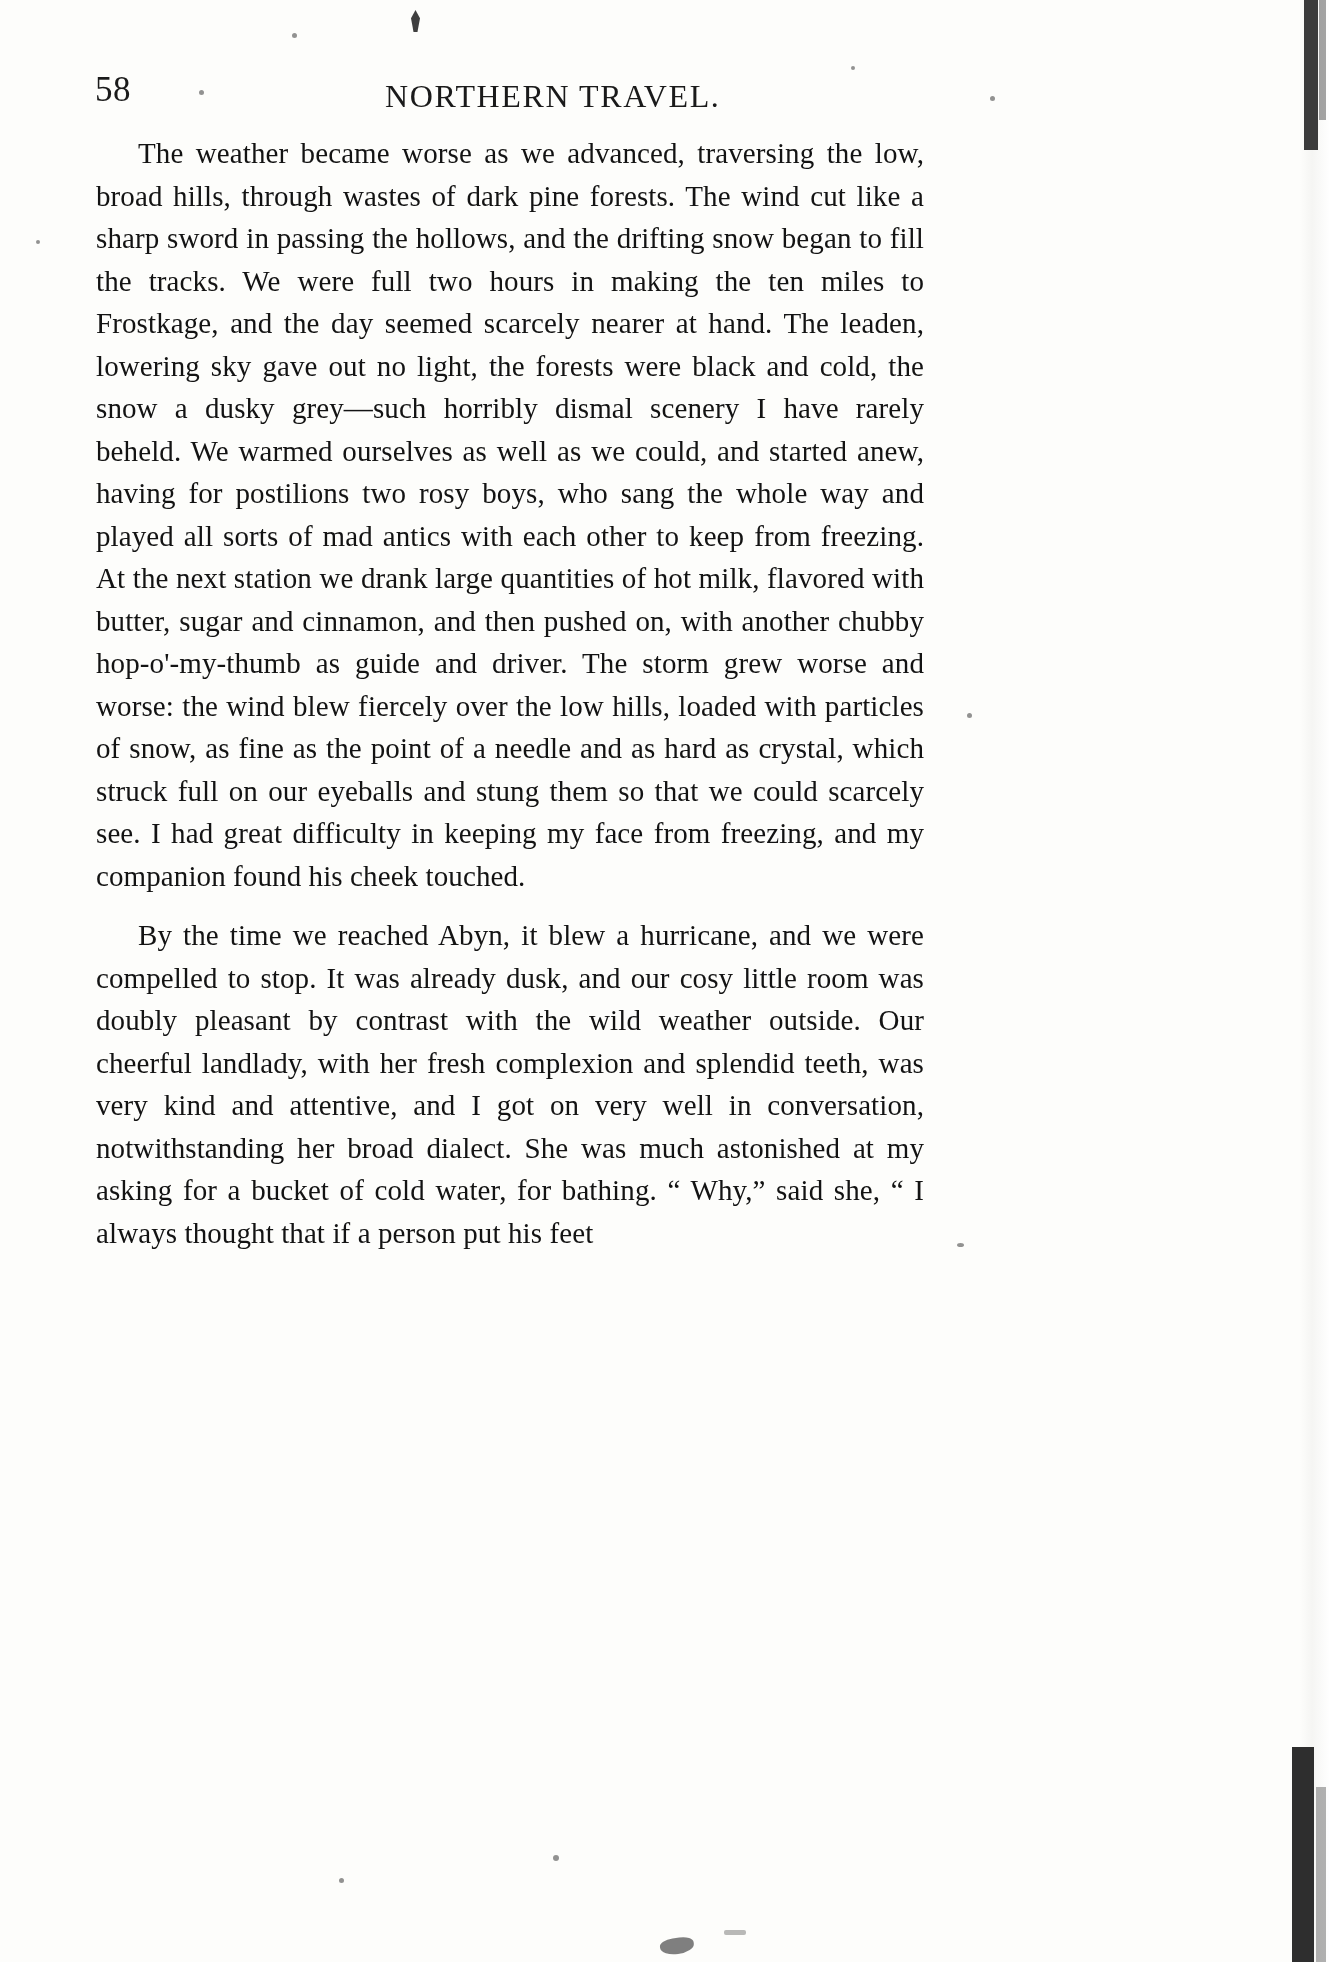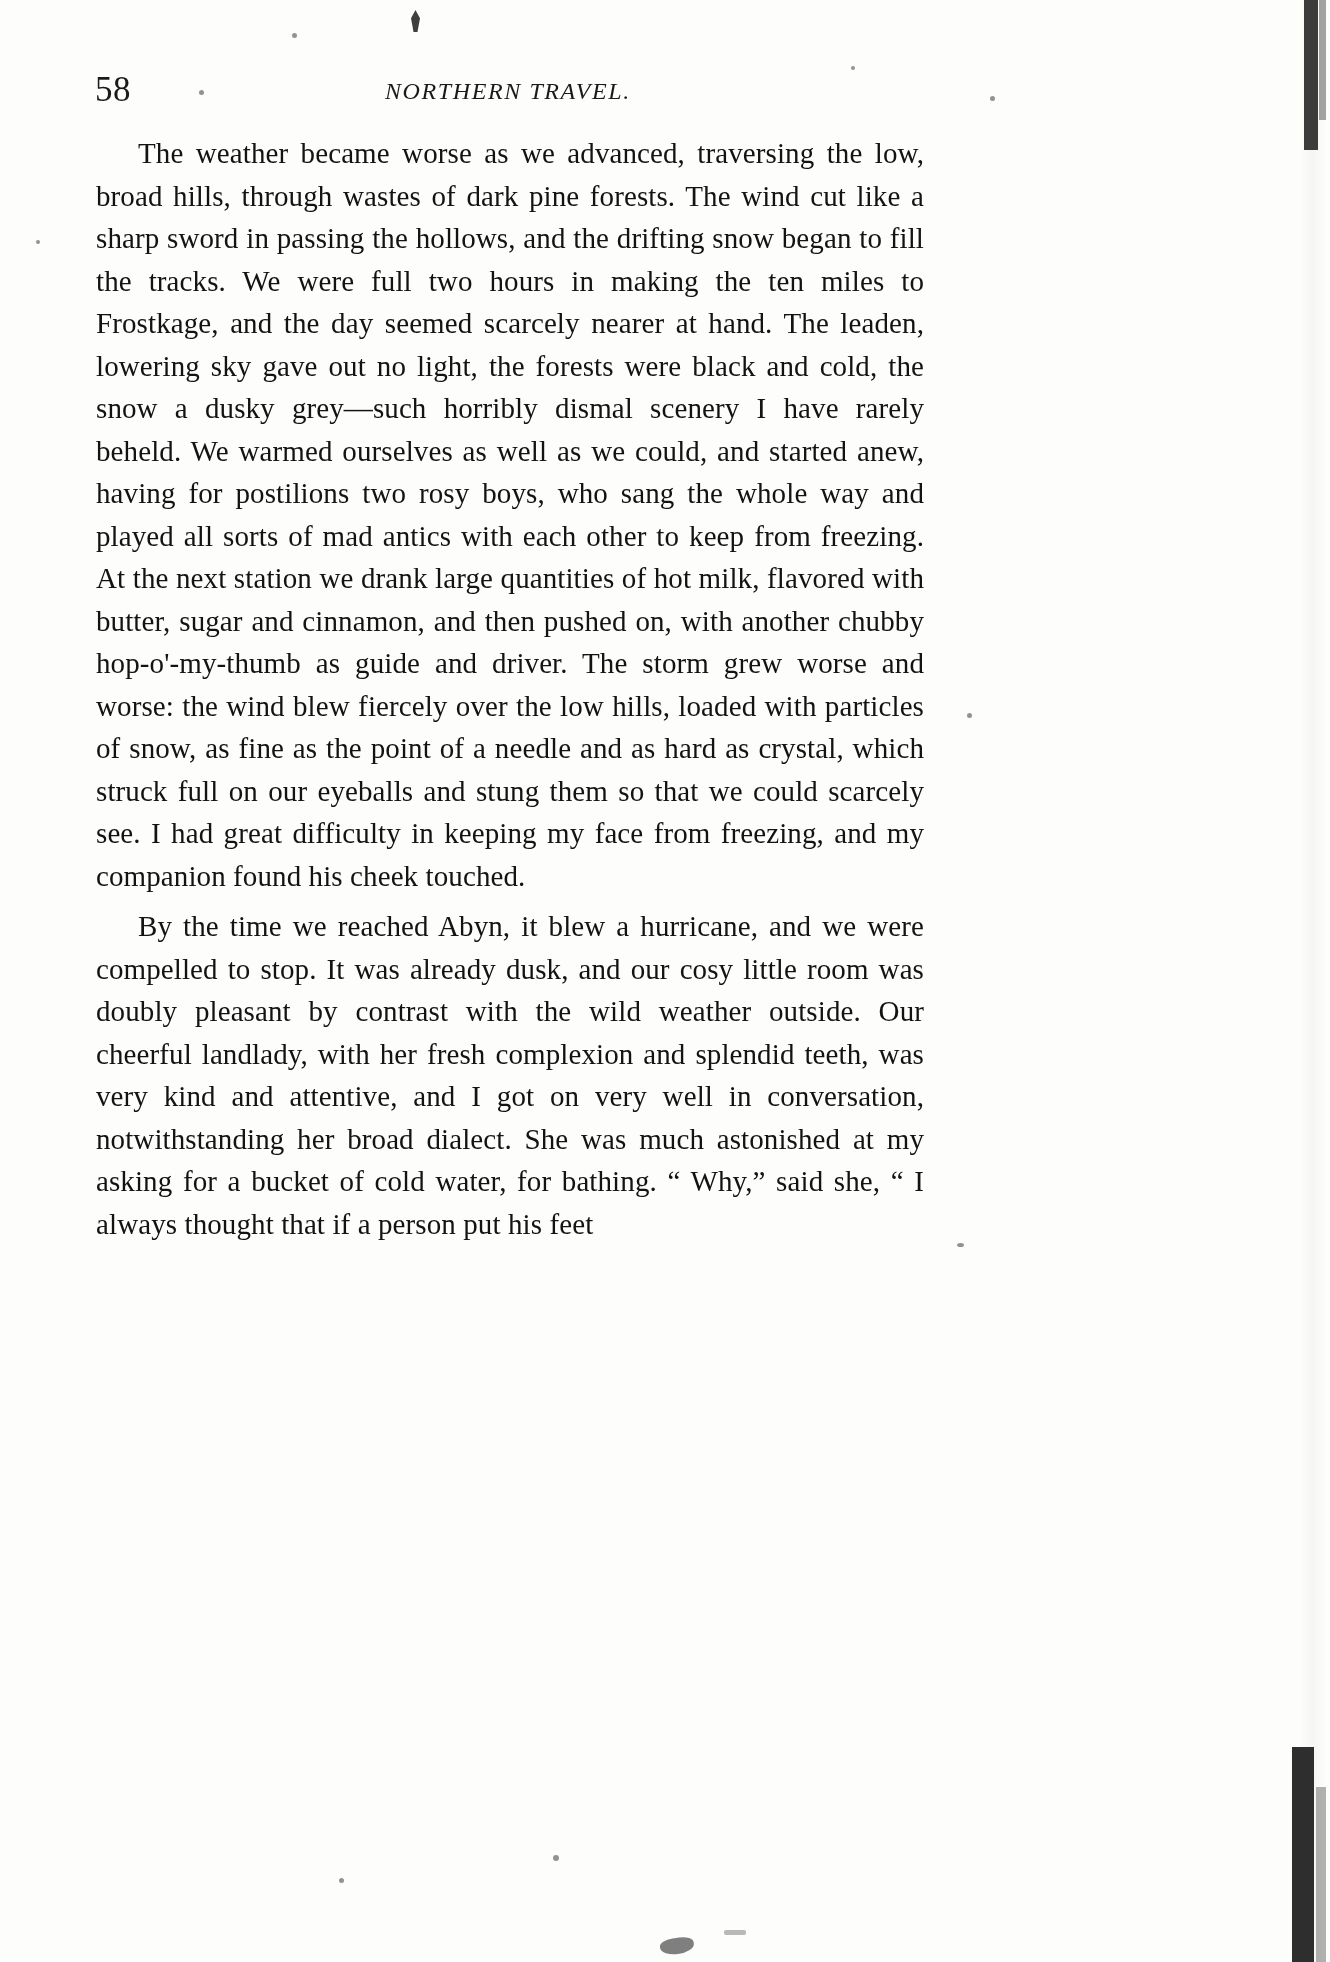--- a/index.html
+++ b/index.html
@@ -44,47 +44,46 @@
     left: 0;
     top: 0;
     font-size: 35px;
     letter-spacing: 0.5px;
     color: #1a1a1a;
   }
   .running-head {
     position: absolute;
     left: 290px;
     top: 8px;
-    font-size: 24px;
+    font-size: 32px;
     letter-spacing: 1.6px;
     font-variant: small-caps;
     color: #1a1a1a;
     white-space: nowrap;
-    font-style: italic;
   }
 
   
   .body-text {
     position: absolute;
     left: 96px;
     top: 132px;
     width: 828px;
     font-size: 29px;
     line-height: 42.5px;
     text-align: justify;
     text-justify: inter-word;
     color: #131313;
     letter-spacing: 0.1px;
   }
   .body-text p {
     margin: 0;
     text-indent: 42px;
   }
   .body-text p + p {
-    margin-top: 8px;
+    margin-top: 17px;
   }
 
   
   .speck {
     position: absolute;
     background: #3a3a3a;
     border-radius: 50%;
     opacity: 0.55;
   }
 

